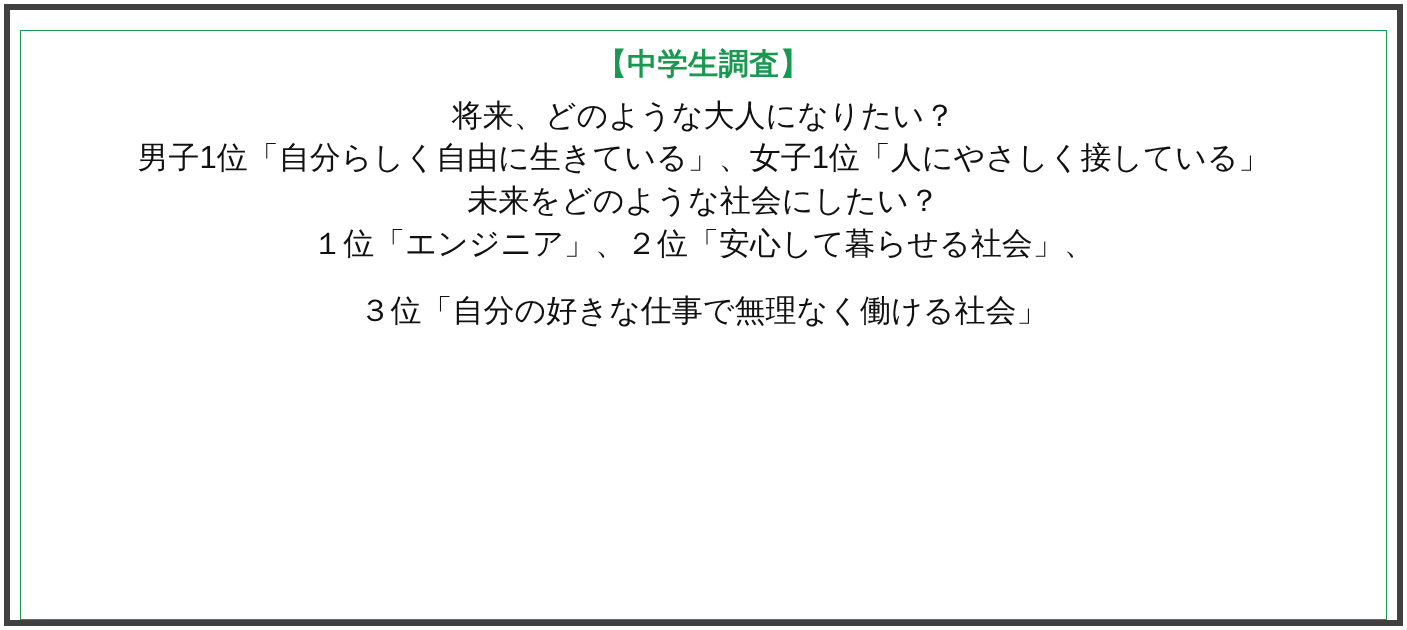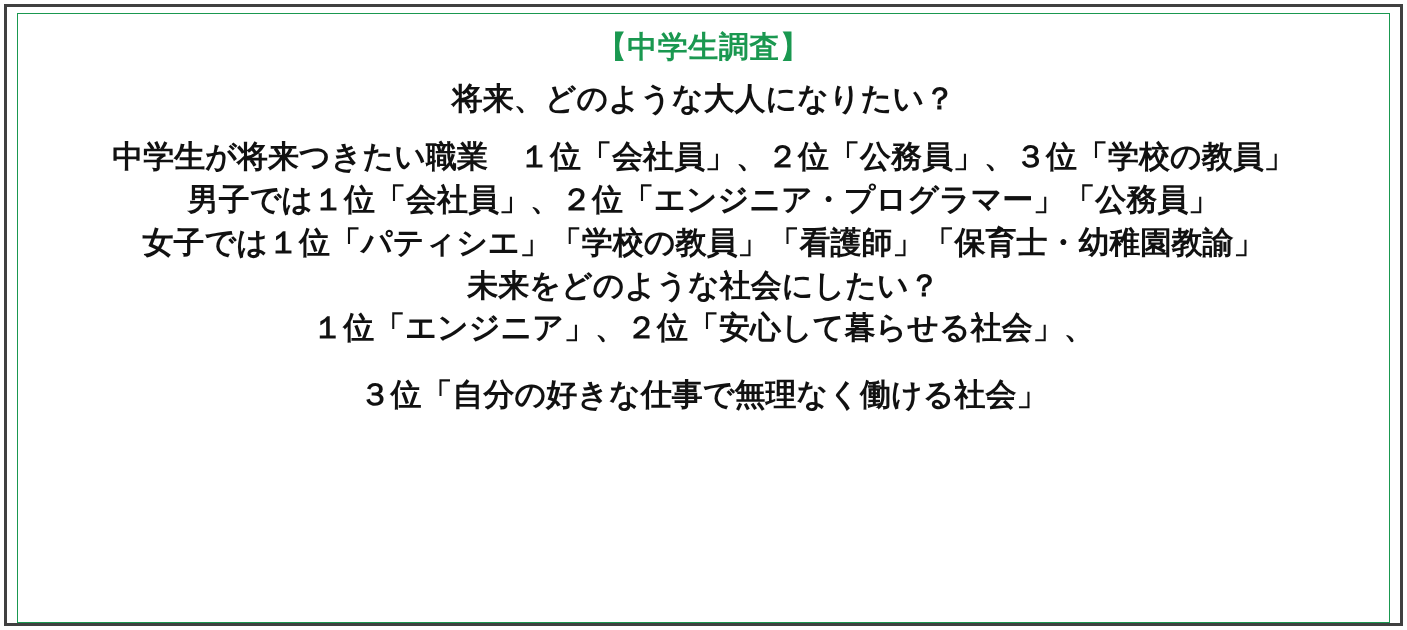--- a/index.html
+++ b/index.html
@@ -11,23 +11,23 @@
     width: 1407px;
     height: 630px;
     font-family: "Liberation Sans", "DejaVu Sans", sans-serif;
     overflow: hidden;
   }
   .card {
     box-sizing: border-box;
     width: 1399px;
     height: 622px;
     margin: 4px;
-    border: 3px solid #404040;
+    border: 6px solid #404040;
     background: #ffffff;
-    padding: 6px 10px 0 10px;
+    padding: 20px 10px 0 10px;
     display: flex;
     flex-direction: column;
     align-items: center;
   }
   .inner {
     box-sizing: border-box;
     width: 100%;
     height: 100%;
     border: 1px solid #1a9850;
     padding: 14px 18px 10px 18px;
@@ -44,48 +44,44 @@
     letter-spacing: 0.5px;
     margin-bottom: 10px;
   }
   .block {
     text-align: center;
     color: #1a1a1a;
     width: 100%;
   }
   .line {
     font-size: 31px;
-    font-weight: bold;
+    font-weight: normal;
     line-height: 1.38;
     text-align: center;
     color: #111111;
     white-space: nowrap;
   }
   .block.b1 { margin-top: 2px; }
   .block.b2 { margin-top: 16px; }
   .block.b3 { }
   .block.b4 { margin-top: 24px; }
 </style>
 </head>
 <body>
 
 <div class="card">
   <div class="inner">
 
     <div class="title">【中学生調査】</div>
 
     <div class="block b1">
       <div class="line">将来、どのような大人になりたい？</div>
+      <div class="line">男子1位「自分らしく自由に生きている」、女子1位「人にやさしく接している」</div>
     </div>
 
-    <div class="block b2">
-      <div class="line">中学生が将来つきたい職業　１位「会社員」、２位「公務員」、３位「学校の教員」</div>
-      <div class="line">男子では１位「会社員」、２位「エンジニア・プログラマー」「公務員」</div>
-      <div class="line">女子では１位「パティシエ」「学校の教員」「看護師」「保育士・幼稚園教諭」</div>
-    </div>
 
     <div class="block b3">
       <div class="line">未来をどのような社会にしたい？</div>
       <div class="line">１位「エンジニア」、２位「安心して暮らせる社会」、</div>
     </div>
 
     <div class="block b4">
       <div class="line">３位「自分の好きな仕事で無理なく働ける社会」</div>
     </div>
 

